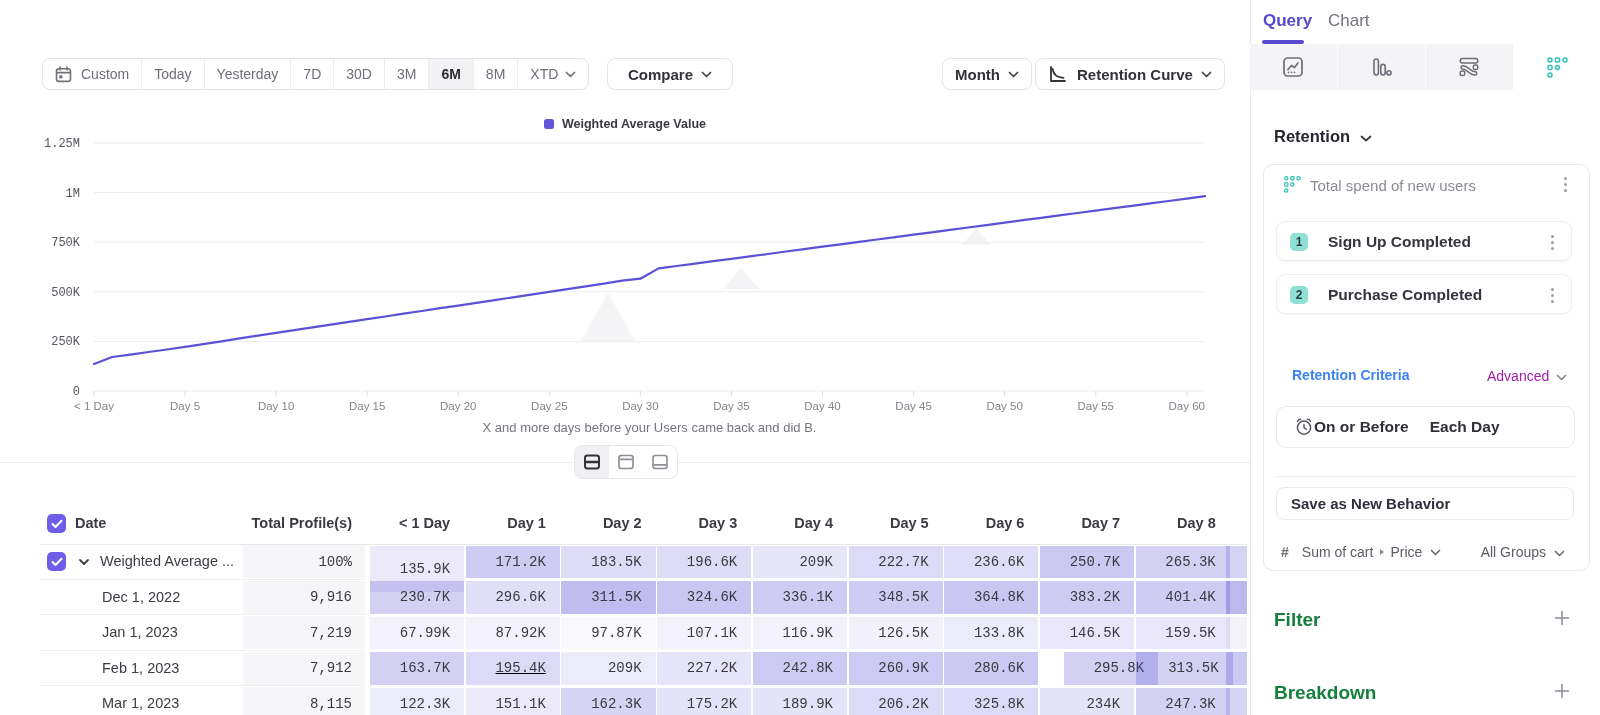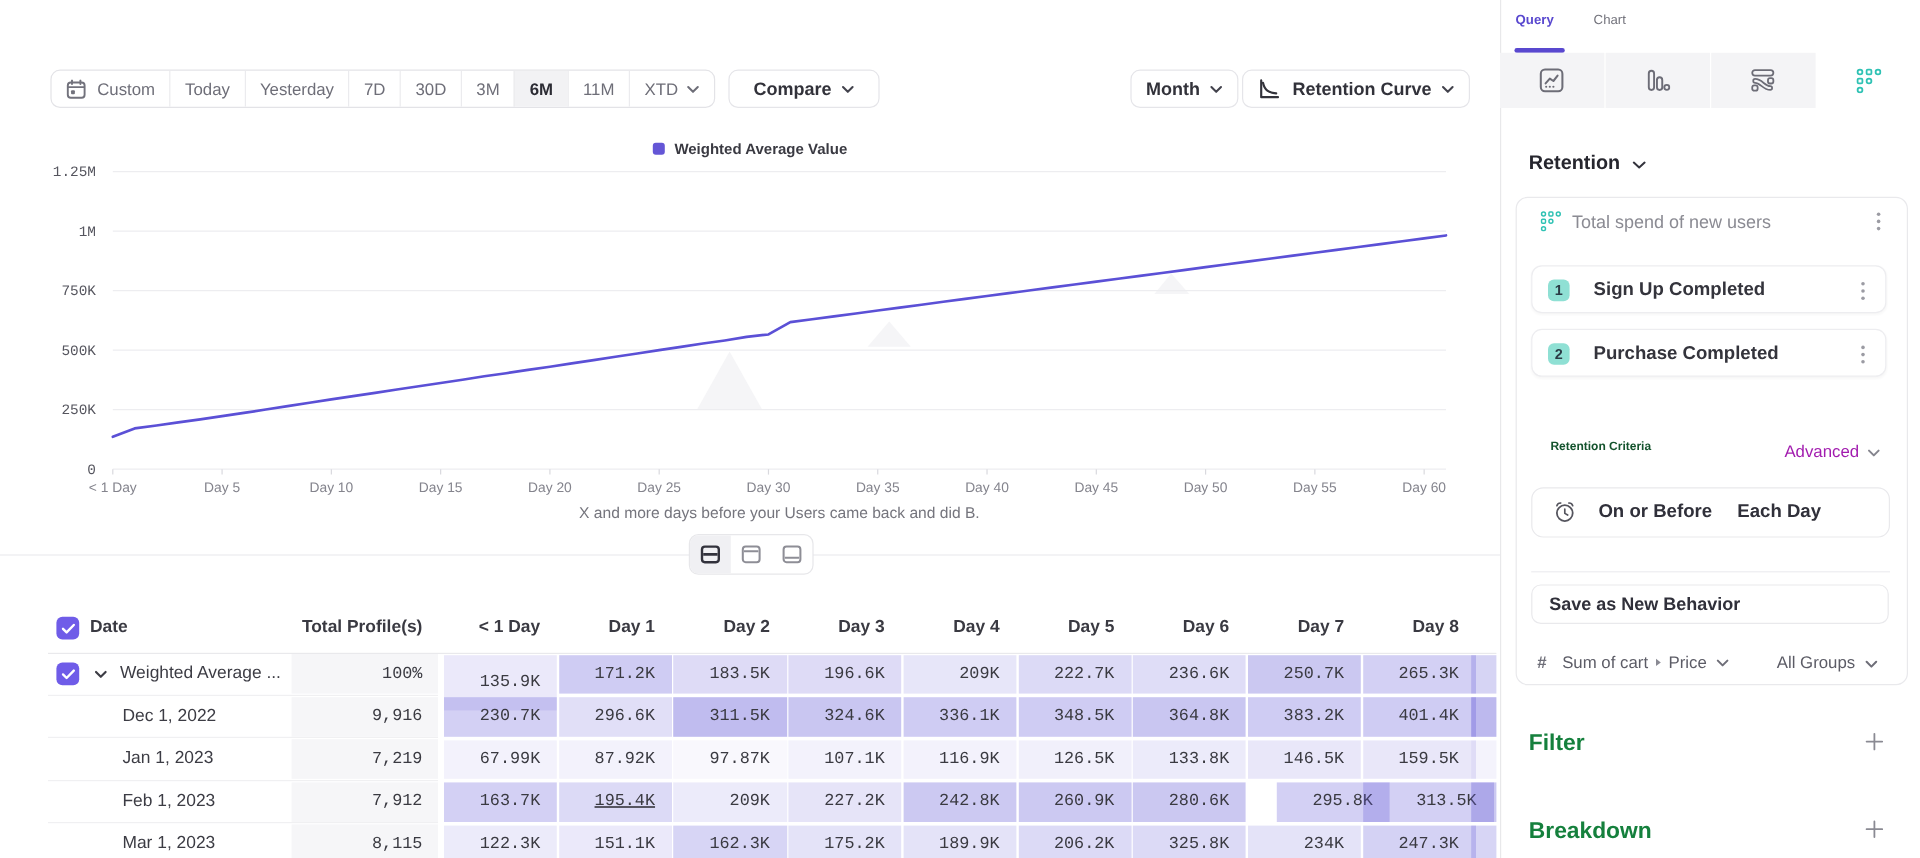--- a/index.html
+++ b/index.html
@@ -47,46 +47,46 @@
   .checkbox { position:absolute; width:19px; height:19px; border-radius:5px; background:#6f5ce8;
     display:flex; align-items:center; justify-content:center; }
   .th { position:absolute; font-size:14.5px; font-weight:700; color:#3a3a42; }
   .num { font-family:"Liberation Mono", monospace; font-size:14px; color:#3a3a41; }
   .cell { position:absolute; display:flex; align-items:center; justify-content:flex-end; }
   .row-label { position:absolute; font-size:14.5px; color:#3c3c44; white-space:nowrap; }
   #table-header-line { top:544px; left:40px; width:1207px; height:1px; background:#e9e9ec; }
 
   
   #side-divider { left:1250px; top:0; width:1px; height:715px; background:#e8e8ea; }
-  .tab { position:absolute; top:11px; font-size:11px; font-weight:700; cursor:pointer; }
+  .tab { position:absolute; top:11px; font-size:17px; font-weight:700; cursor:pointer; }
   #tab-chart { font-weight:400; }
   #tab-underline { top:40px; height:3.5px; border-radius:2px; }
   .icon-cell { position:absolute; top:44px; height:46px; display:flex; align-items:center;
     justify-content:center; cursor:pointer; }
   #retention-heading { left:1274px; top:127px; display:flex; align-items:center; gap:10px;
     font-size:16.5px; font-weight:700; color:#26262e; }
   #query-card { left:1263px; top:164px; width:327px; height:407px; border:1px solid #e9e9ec;
     border-radius:10px; background:#fff; }
   #behavior-title { left:1310px; top:177px; font-size:15px; color:#8b8b93; }
   .kebab { position:absolute; display:flex; flex-direction:column; gap:2.6px; cursor:pointer; }
   .kebab i { width:3.4px; height:3.4px; border-radius:50%; background:#9b9ba3; }
   .step-row { position:absolute; left:1276px; width:296px; height:40px; border:1px solid #ededf0;
     border-radius:9px; background:#fff; box-shadow:0 1px 2px rgba(40,40,60,0.04); }
   .step-badge { position:absolute; left:13px; top:11px; width:18px; height:18px; border-radius:5px;
     background:#8fe0d4; display:flex; align-items:center; justify-content:center;
     font-size:12px; font-weight:700; color:#2b3a45; }
   .step-label { position:absolute; left:51px; top:0; height:40px; display:flex; align-items:center;
     font-size:15.5px; font-weight:700; color:#34343c; }
-  #criteria-head { left:1292px; top:367px; font-size:10px; font-weight:700; color:#14532d; }
+  #criteria-head { left:1292px; top:367px; font-size:14px; font-weight:700; color:#3b82f6; }
   #advanced { position:absolute; top:368px; left:1487px; display:flex; align-items:center; gap:7px;
     font-size:14px; color:#a21caf; cursor:pointer; }
   #criteria-row { left:1276px; top:406px; width:299px; height:42px; border:1px solid #e9e9ec;
     border-radius:10px; background:#fff; display:flex; align-items:center; }
   #criteria-row .clock { margin-left:17px; display:flex; }
-  #criteria-row .cond { margin-left:18px; font-size:15.5px; font-weight:700; color:#30303a; }
+  #criteria-row .cond { font-size:15.5px; font-weight:700; color:#30303a; }
   #criteria-row .freq { margin-left:21px; font-size:15.5px; font-weight:700; color:#30303a; }
   #card-divider { left:1276px; top:476px; width:299px; height:1px; background:#ededf0; }
   #save-row { left:1276px; top:487px; width:298px; height:33px; border:1px solid #e9e9ec;
     border-radius:8px; background:#fff; display:flex; align-items:center; }
   #save-row span { margin-left:14px; font-size:15px; font-weight:700; color:#30303a; }
   #measure-row { left:1263px; top:534px; width:327px; height:36px; display:flex; align-items:center; }
   #measure-row .hash { margin-left:18px; font-size:14px; font-weight:700; color:#6f6f79; }
   #measure-row .mlabel { margin-left:13px; font-size:14px; color:#5c5c66; }
   #measure-row .tri { width:0; height:0; border-left:4px solid #8a8a93; border-top:3.5px solid transparent;
     border-bottom:3.5px solid transparent; margin:0 6px 0 7px; }
@@ -128,21 +128,21 @@
       <div class="seg-item">
         <span>30D</span>
       </div>
       <div class="seg-item">
         <span>3M</span>
       </div>
       <div class="seg-item selected">
         <span>6M</span>
       </div>
       <div class="seg-item">
-        <span>11M</span>
+        <span>8M</span>
       </div>
       <div class="seg-item">
         <span>XTD</span>
         <span class="chev">
           <svg width="11" height="7" viewBox="0 0 11 7" fill="none">
             <path d="M1.5 1.5 L5.5 5.5 L9.5 1.5" stroke="#6e6e78" stroke-width="1.7" stroke-linecap="round" stroke-linejoin="round"></path>
           </svg>
         </span>
       </div>
     </div>
@@ -418,21 +418,21 @@
         </div>
         <div class="cell" style="left:848.5px;top:1.5px;width:94.2px;height:32.5px;background:rgba(97,87,214,0.32);padding-right:14px;">
           <span class="num">260.9K</span>
         </div>
         <div class="cell" style="left:944.2px;top:1.5px;width:94.2px;height:32.5px;background:rgba(97,87,214,0.33);padding-right:14px;">
           <span class="num">280.6K</span>
         </div>
         <div class="cell" style="left:1039.9px;top:1.5px;width:94.2px;height:32.5px;background:rgba(97,87,214,0.28);padding-right:14px;margin-left:24px;">
           <span class="num">295.8K</span>
         </div>
-        <div class="cell" style="left:1135.6px;top:1.5px;width:109px;height:32.5px;background:rgba(97,87,214,0.28);padding-right:14px;">
+        <div class="cell" style="left:1135.6px;top:1.5px;width:97px;height:32.5px;background:rgba(97,87,214,0.28);padding-right:14px;">
           <span class="num">313.5K</span>
         </div>
         <div class="cell" style="left:1226px;top:1.5px;width:21px;height:32.5px;background:rgba(97,87,214,0.33);"></div>
       </div>
       <div class="abs" style="top:686px;left:0;width:1250px;height:35.5px;">
         <span class="row-label" style="left:102px;top:9px;">Mar 1, 2023</span>
         <div class="cell" style="left:243px;top:1px;width:122px;height:33px;background:#f6f6f8;padding-right:13px;">
           <span class="num">8,115</span>
         </div>
         <div class="cell" style="left:370px;top:1.5px;width:94.2px;height:32.5px;background:rgba(97,87,214,0.12);padding-right:14px;">

